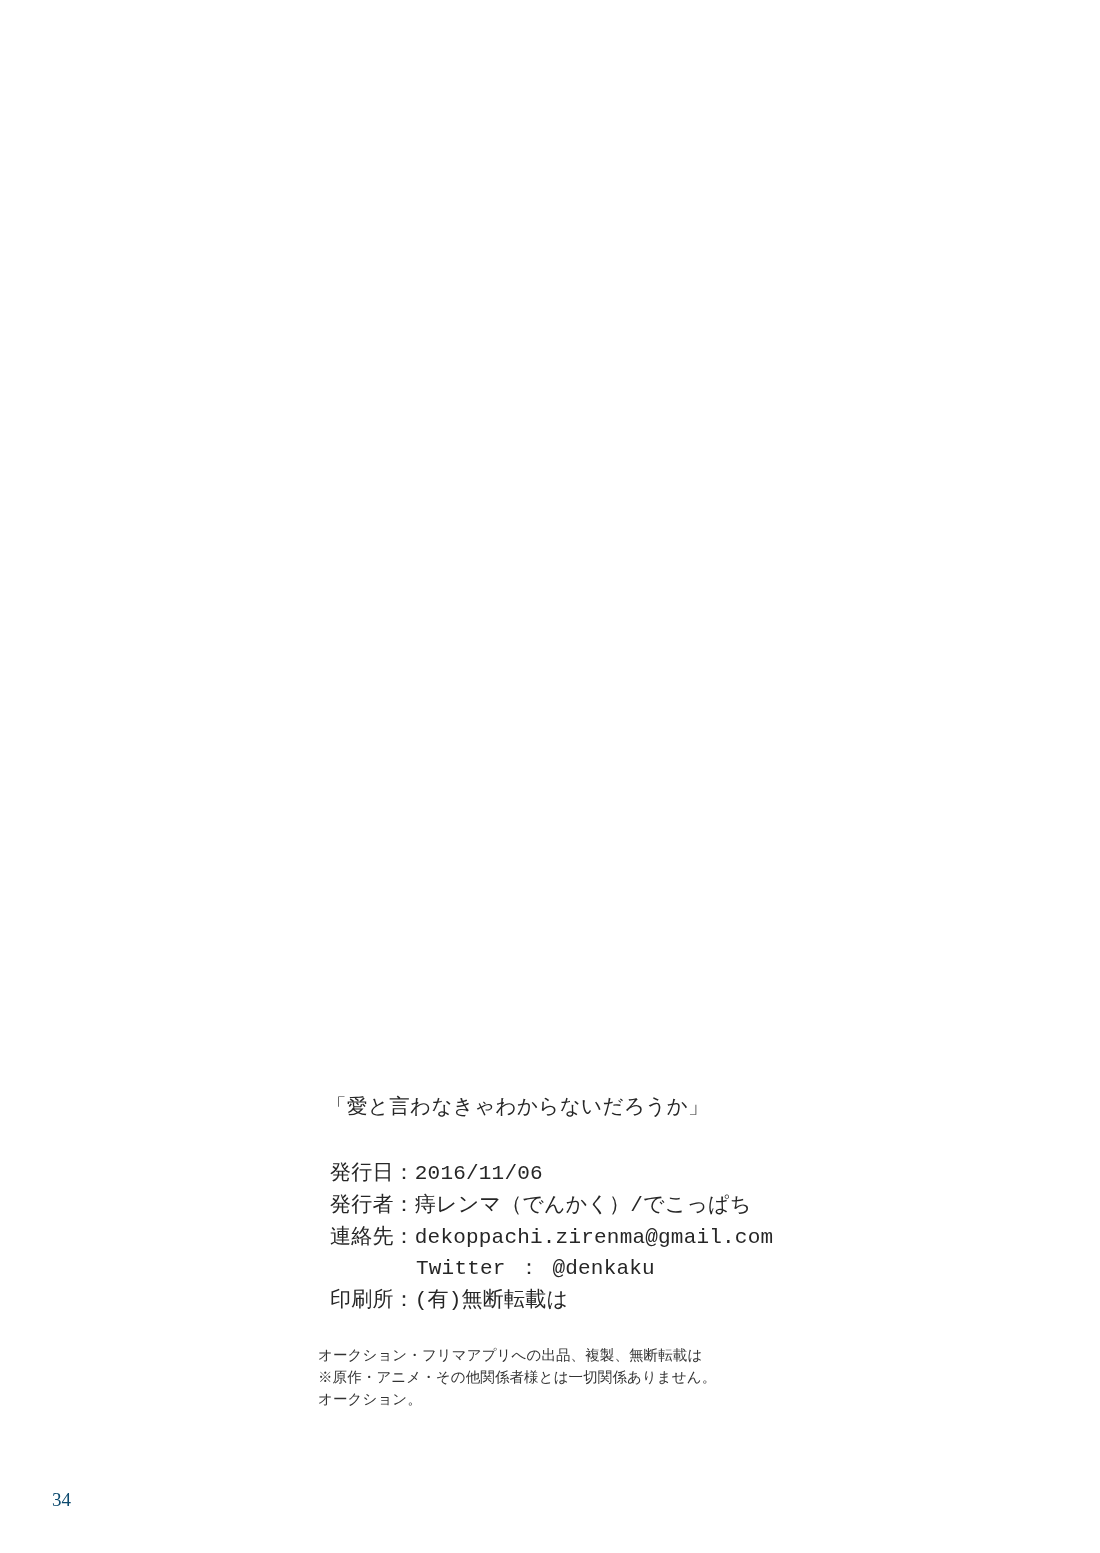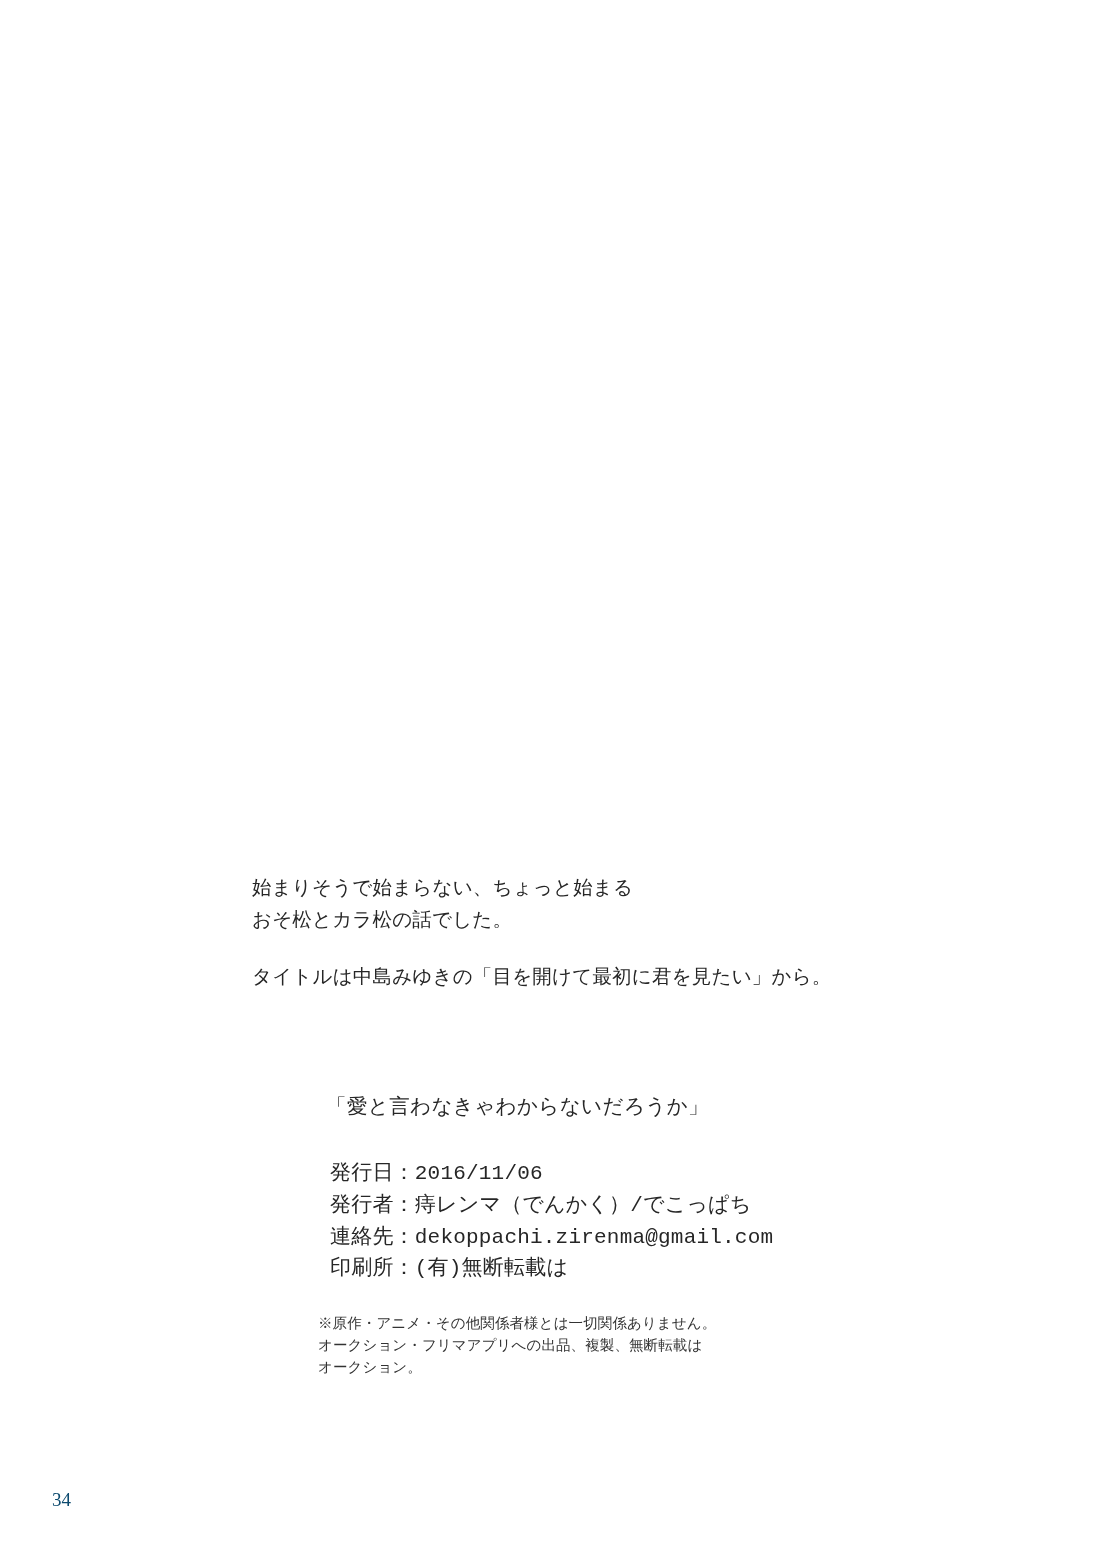--- a/index.html
+++ b/index.html
@@ -87,37 +87,32 @@
     font-size: 19px;
     color: #0c4a6e;
     font-family: "Liberation Serif", serif;
   }
 </style>
 </head>
 <body>
 
 <div class="page">
 
-  <div class="afterword">
-    <p>始まりそうで始まらない、ちょっと始まる</p>
-    <p>おそ松とカラ松の話でした。</p>
-    <div class="gap"></div>
-    <p>タイトルは中島みゆきの「目を開けて最初に君を見たい」から。</p>
-  </div>
 
   <div class="colophon">
     <div class="colophon-title">「愛と言わなきゃわからないだろうか」</div>
     <div class="colophon-lines">
       <div>発行日：2016/11/06</div>
       <div>発行者：痔レンマ（でんかく）/でこっぱち</div>
       <div>連絡先：dekoppachi.zirenma@gmail.com</div>
+      <div class="indent-1">Twitter ： @denkaku</div>
       <div>印刷所：(有)無断転載は</div>
     </div>
     <div class="notice">
+      <div>オークション・フリマアプリへの出品、複製、無断転載は</div>
       <div>※原作・アニメ・その他関係者様とは一切関係ありません。</div>
-      <div>オークション・フリマアプリへの出品、複製、無断転載は</div>
       <div>オークション。</div>
     </div>
   </div>
 
   <div class="page-number">34</div>
 
 </div>
 
 </body></html>

